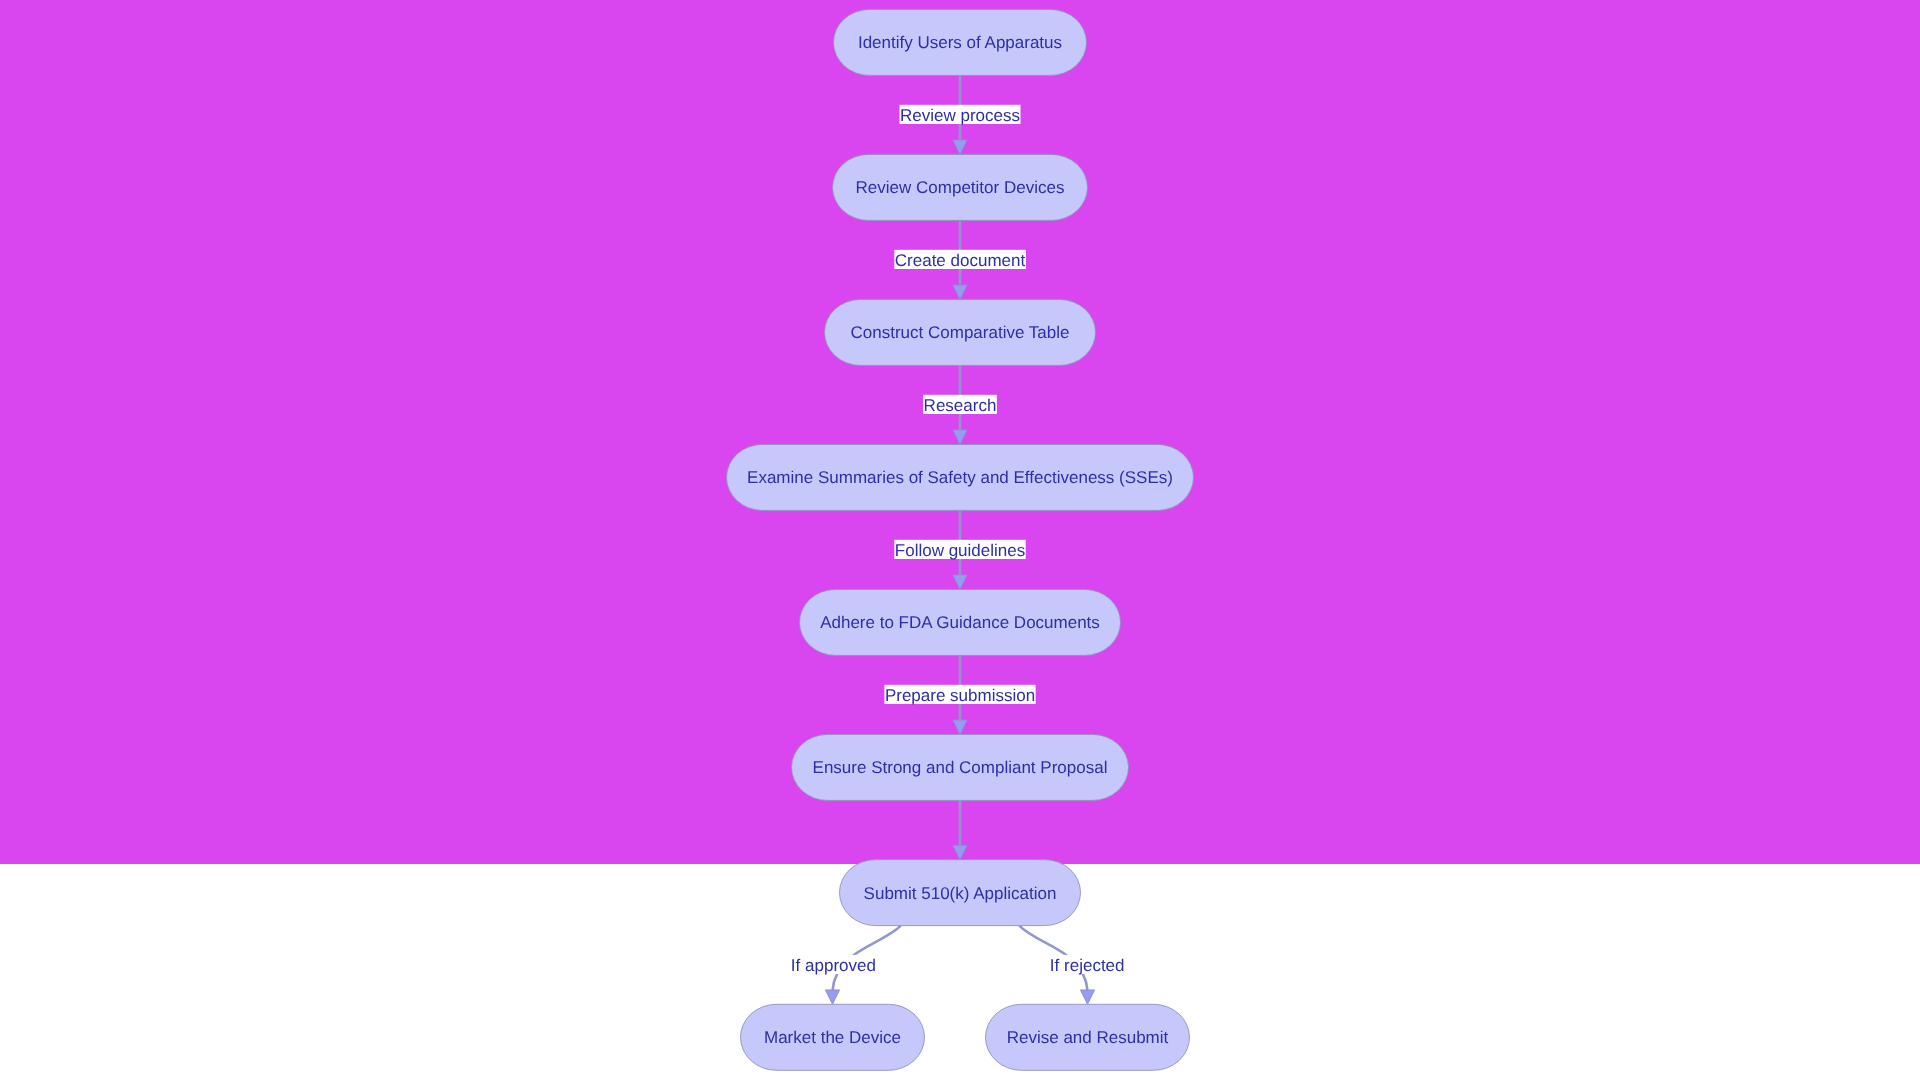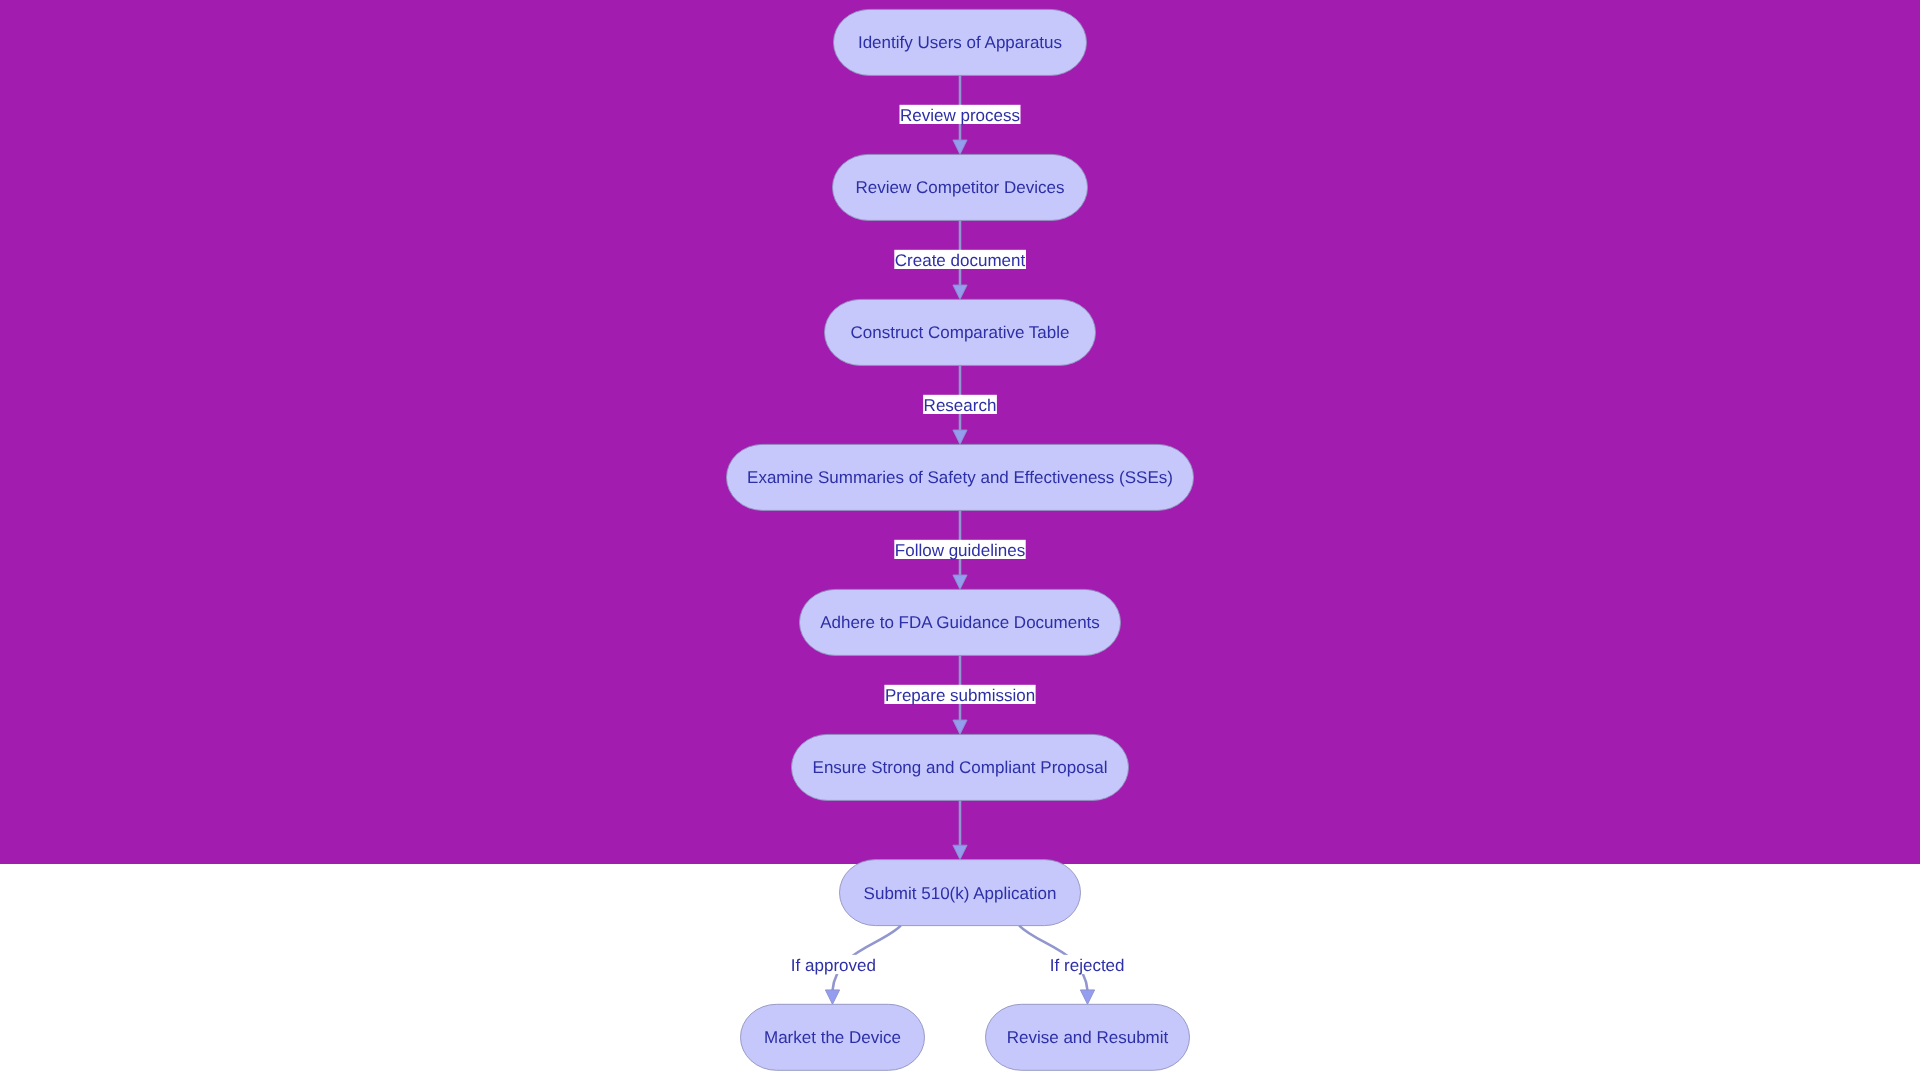--- a/index.html
+++ b/index.html
@@ -10,21 +10,21 @@
     height: 1080px;
     background: #ffffff;
     overflow: hidden;
     -webkit-font-smoothing: antialiased;
     -moz-osx-font-smoothing: grayscale;
   }
   #flowchart-root {
     position: relative;
     width: 1920px;
     height: 864px;
-    background: #a21caf;
+    background: #d946ef;
   }
   svg#flow-svg {
     will-change: transform;
     position: absolute;
     left: 0; top: 0;
     width: 1920px;
     height: 1080px;
     display: block;
     shape-rendering: geometricPrecision;
     text-rendering: geometricPrecision;

